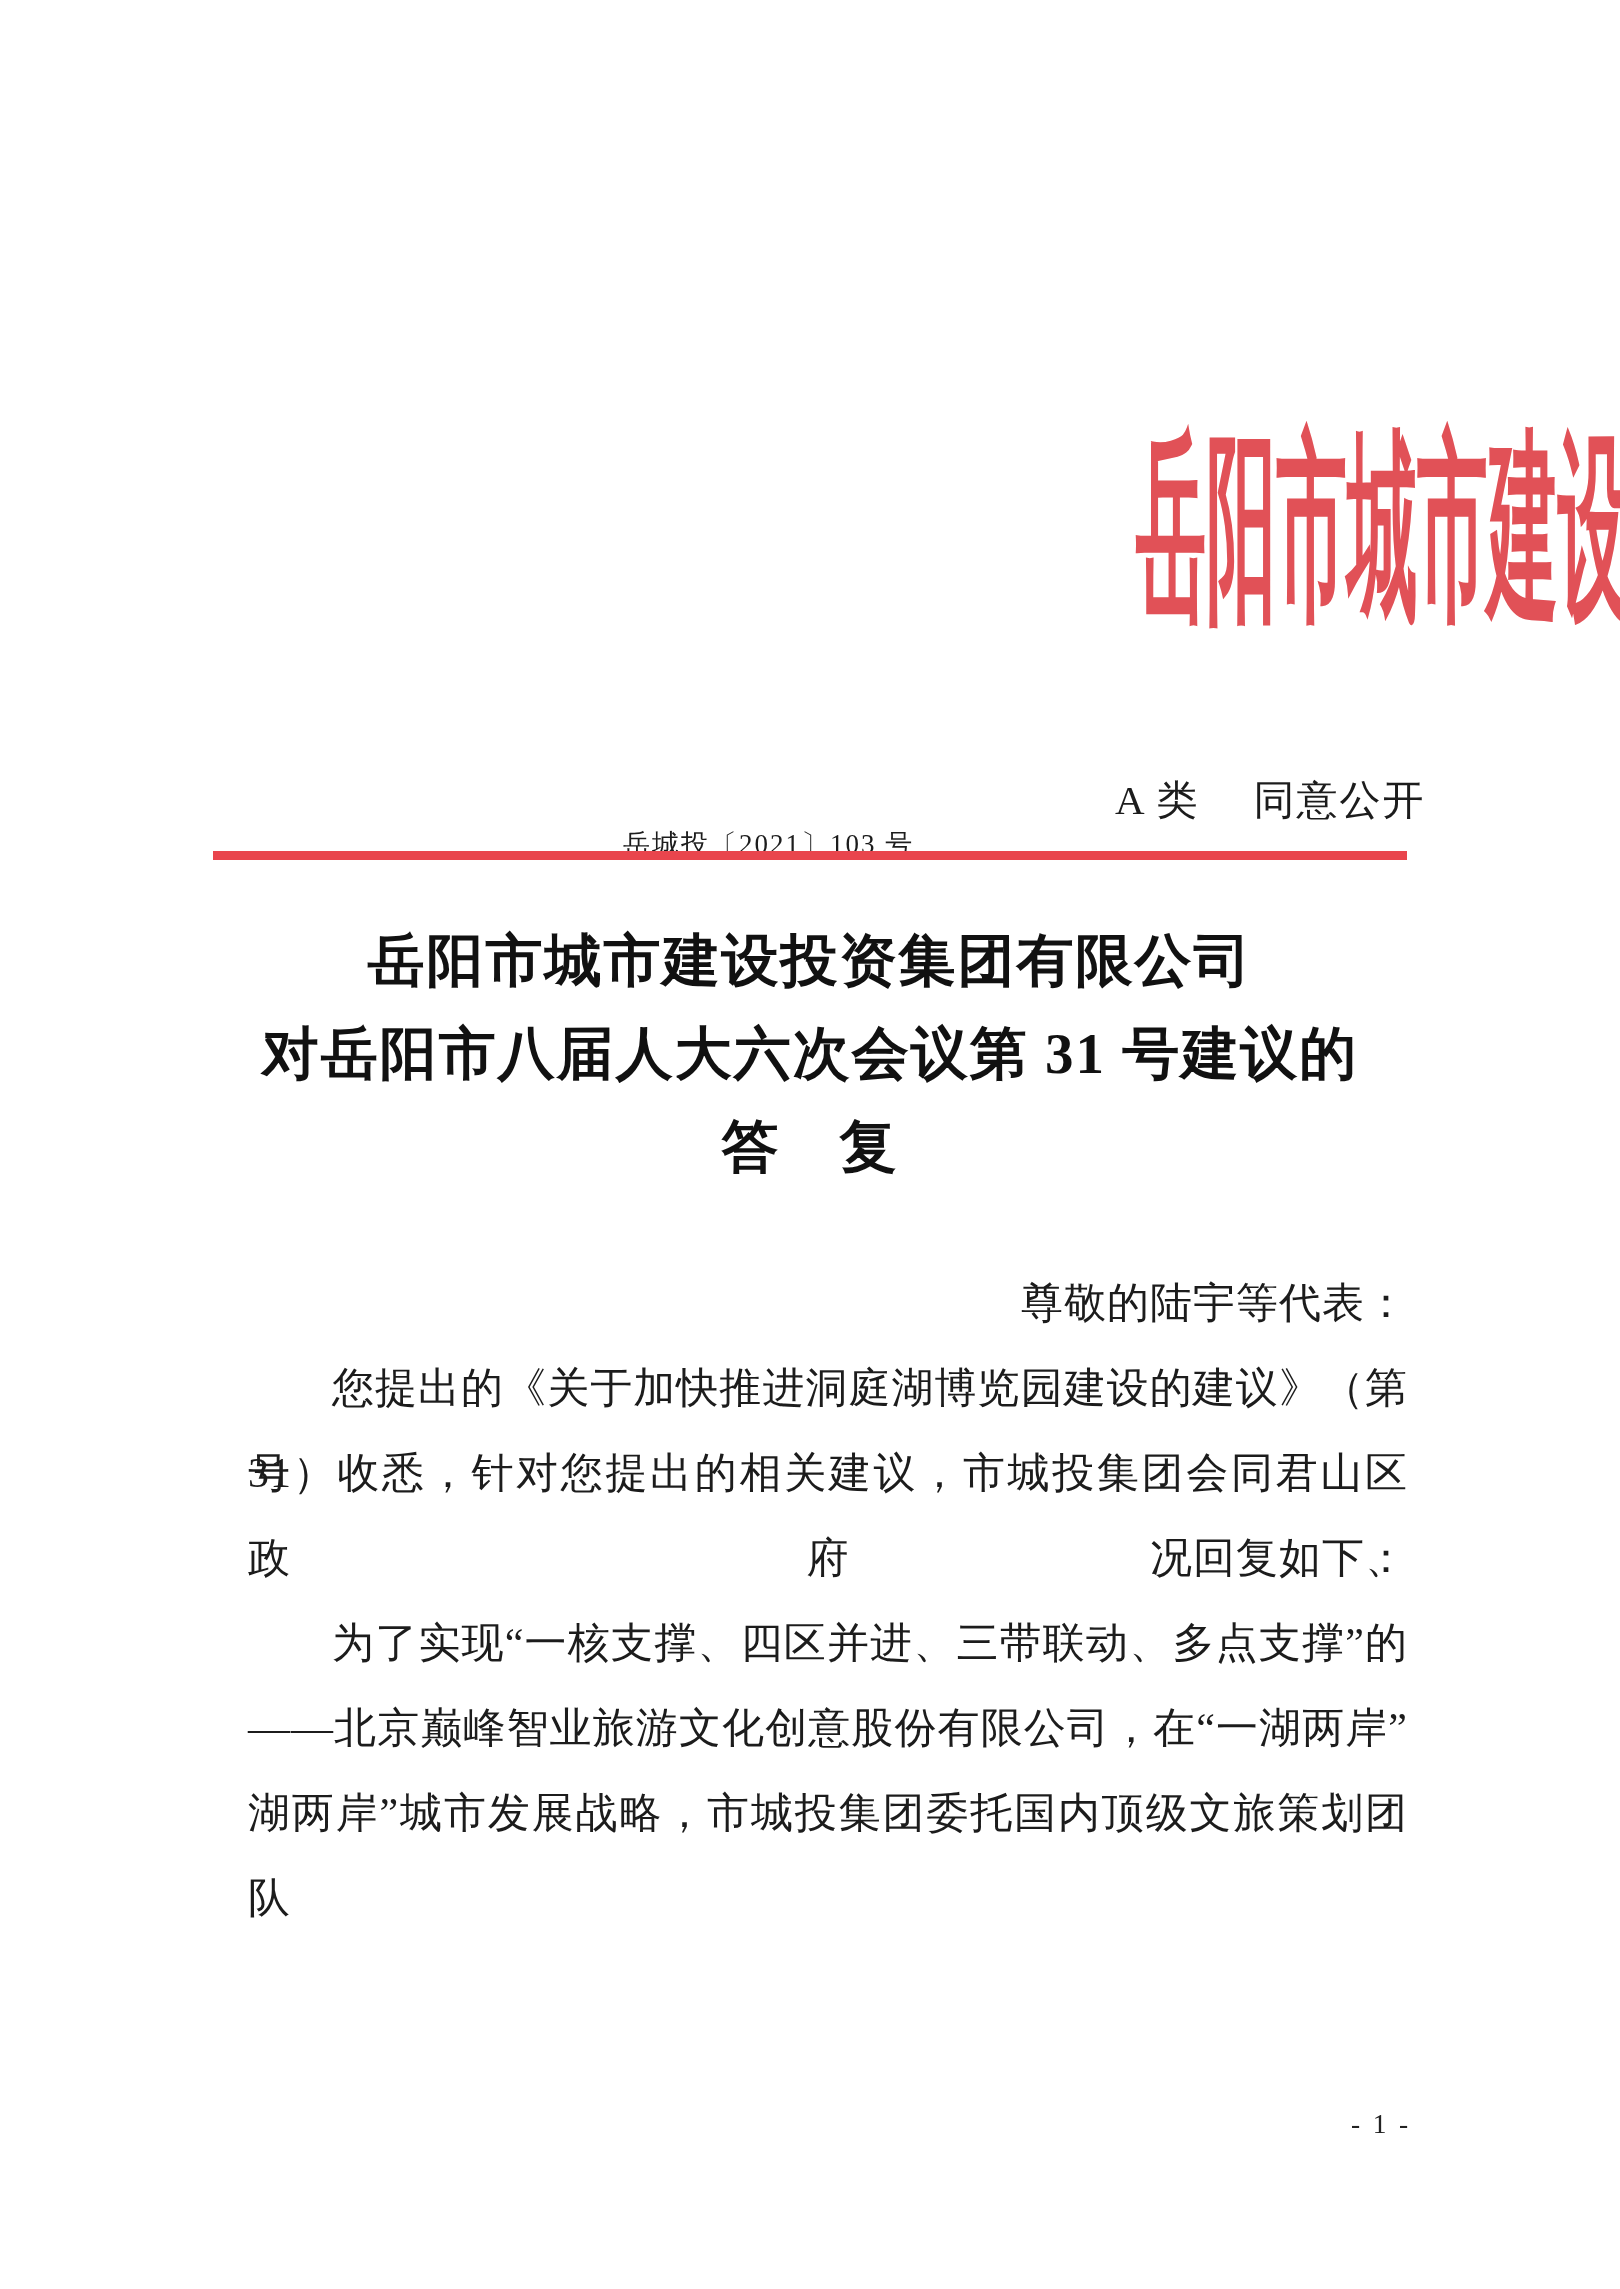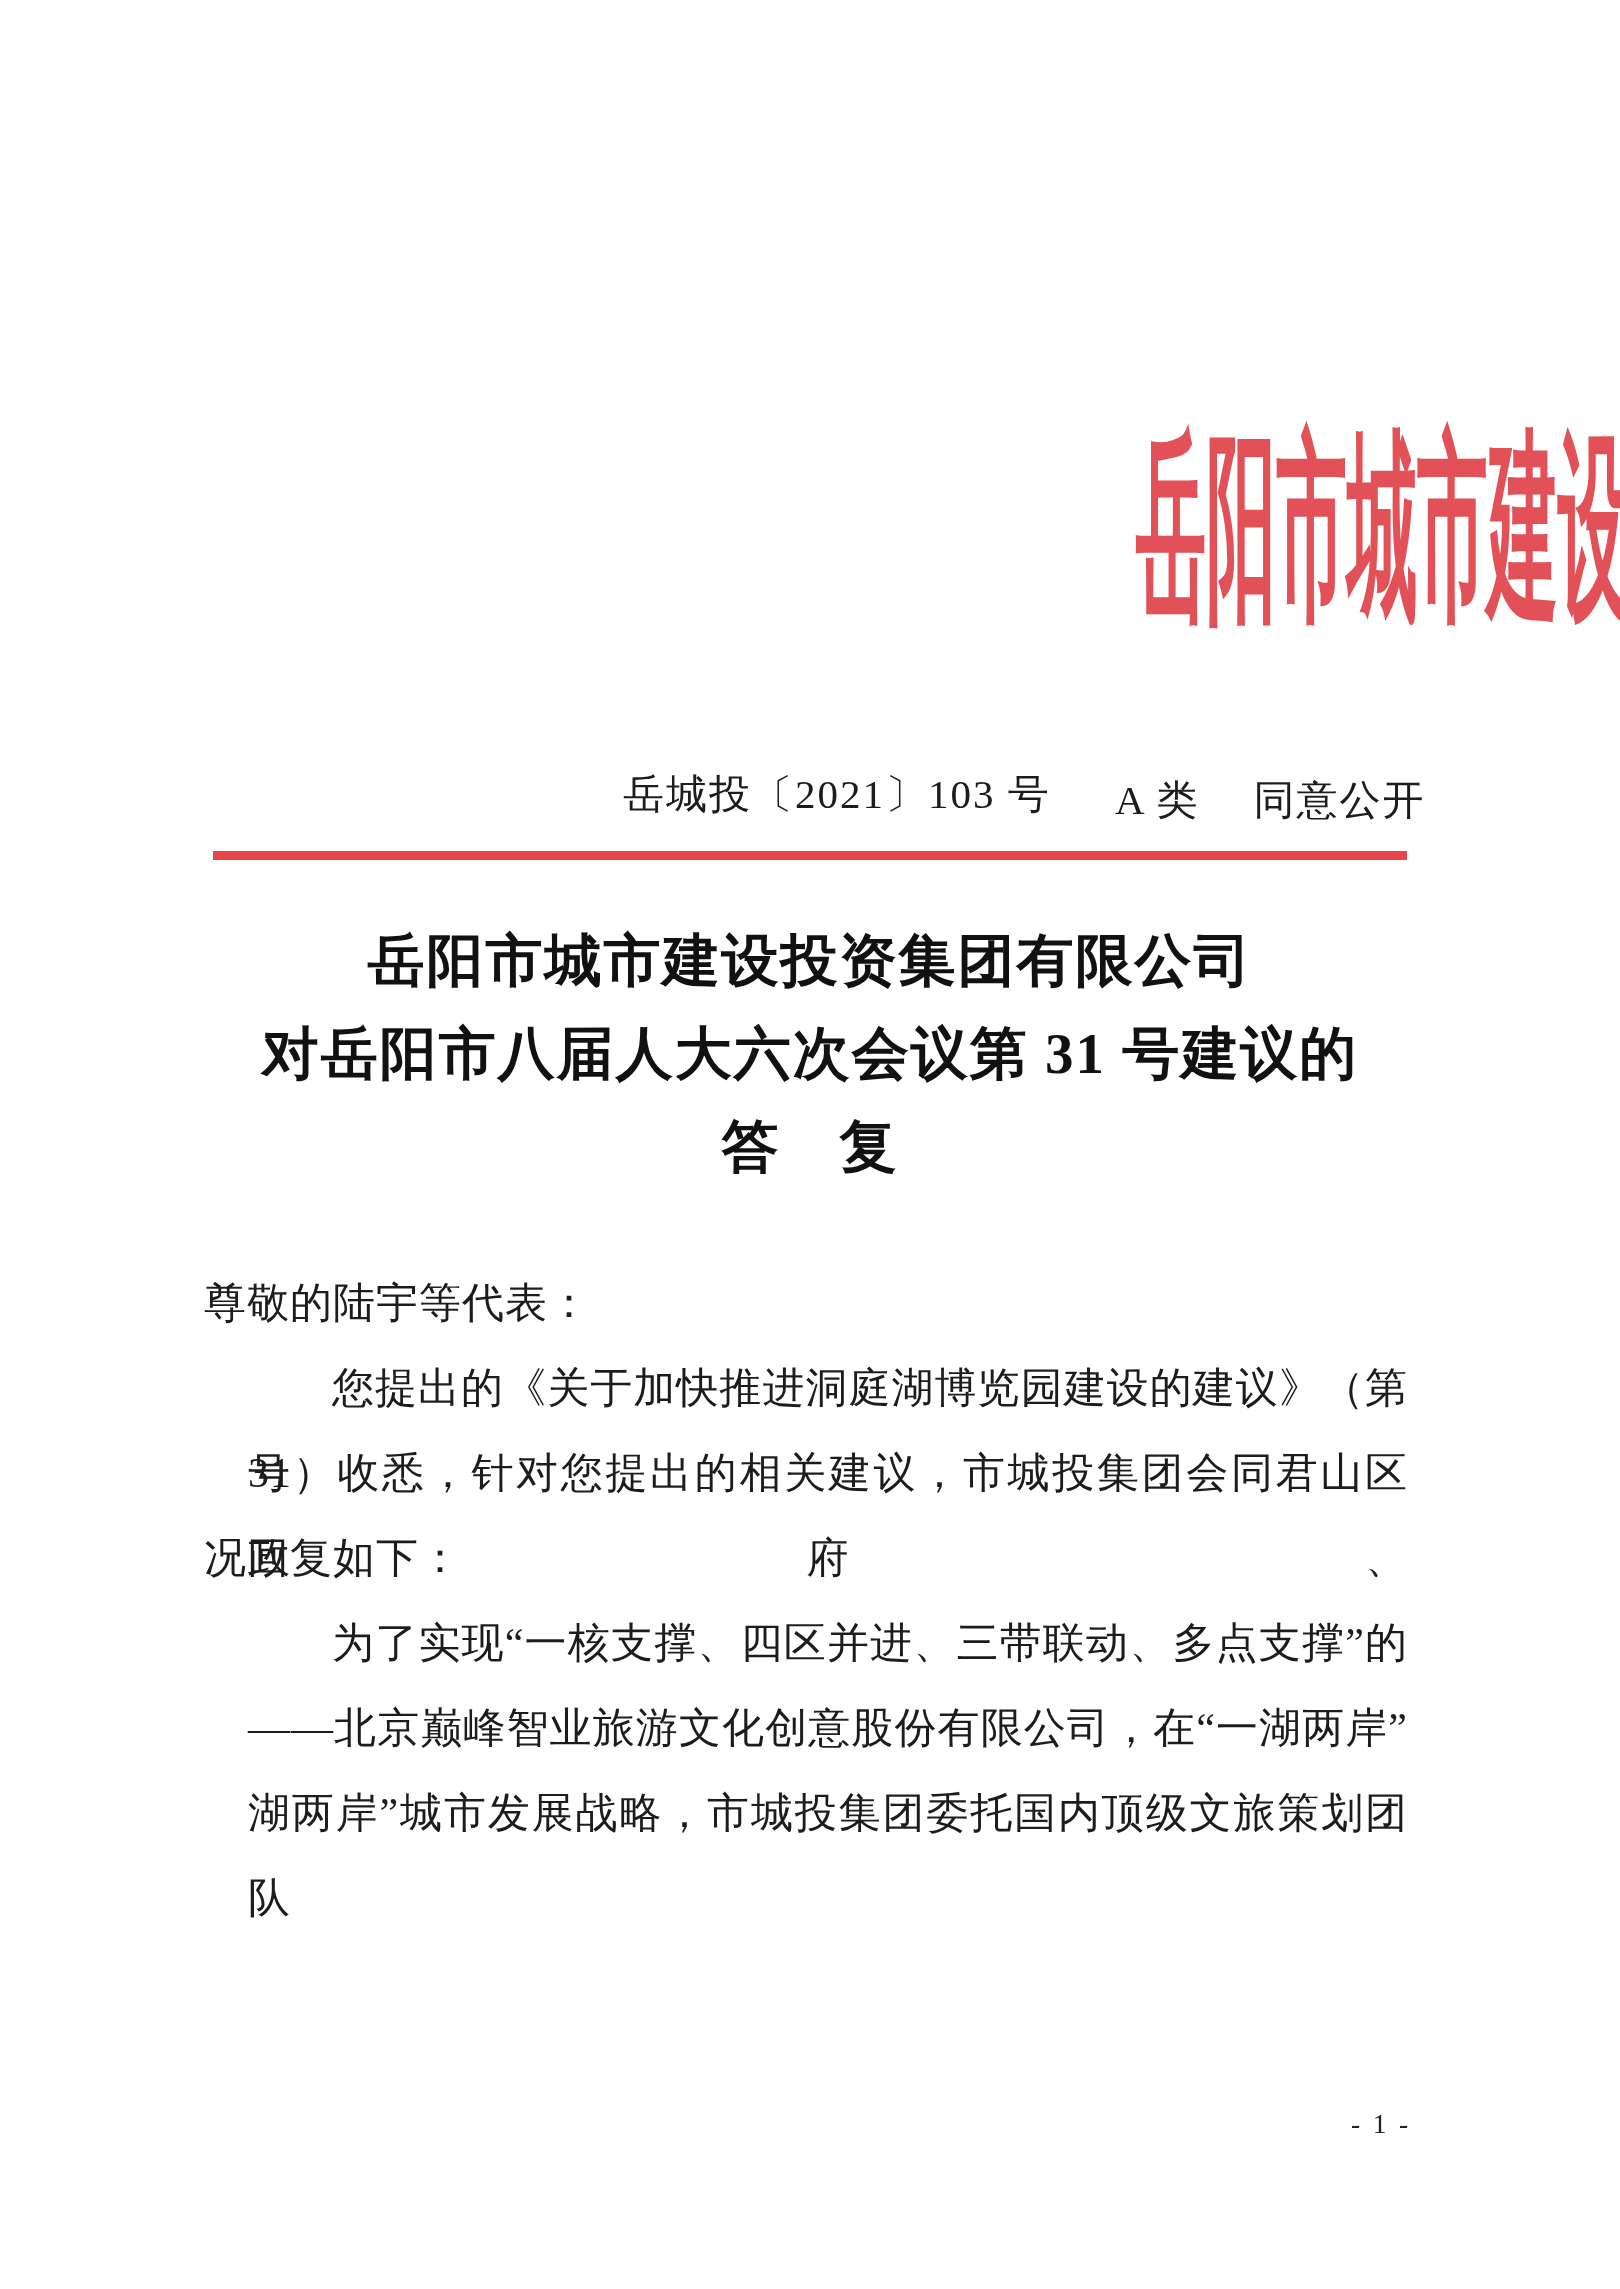--- a/index.html
+++ b/index.html
@@ -32,22 +32,22 @@
     color: #e15157;
     transform: scaleX(0.345);
     transform-origin: center;
     font-family: "Liberation Serif", serif;
   }
 
   
   .doc-number {
     position: absolute;
     left: 623px;
-    top: 771px;
-    font-size: 41px;
+    top: 821px;
+    font-size: 27px;
     line-height: 47px;
     letter-spacing: 2px;
   }
   .doc-meta {
     position: absolute;
     left: 1115px;
     top: 777px;
     font-size: 41px;
     line-height: 47px;
     display: inline-flex;
@@ -84,20 +84,21 @@
     top: 1261px;
     left: 204px;
     width: 1204px;
     font-size: 42px;
     color: #1c1c1c;
   }
   .line {
     line-height: 85px;
     height: 85px;
     letter-spacing: 1px;
+    text-align: right;
   }
   .just {
     text-align: justify;
     text-align-last: justify;
     text-justify: inter-character;
     margin-left: 44px;
   }
   .indent { text-indent: 84px; }
 
   

